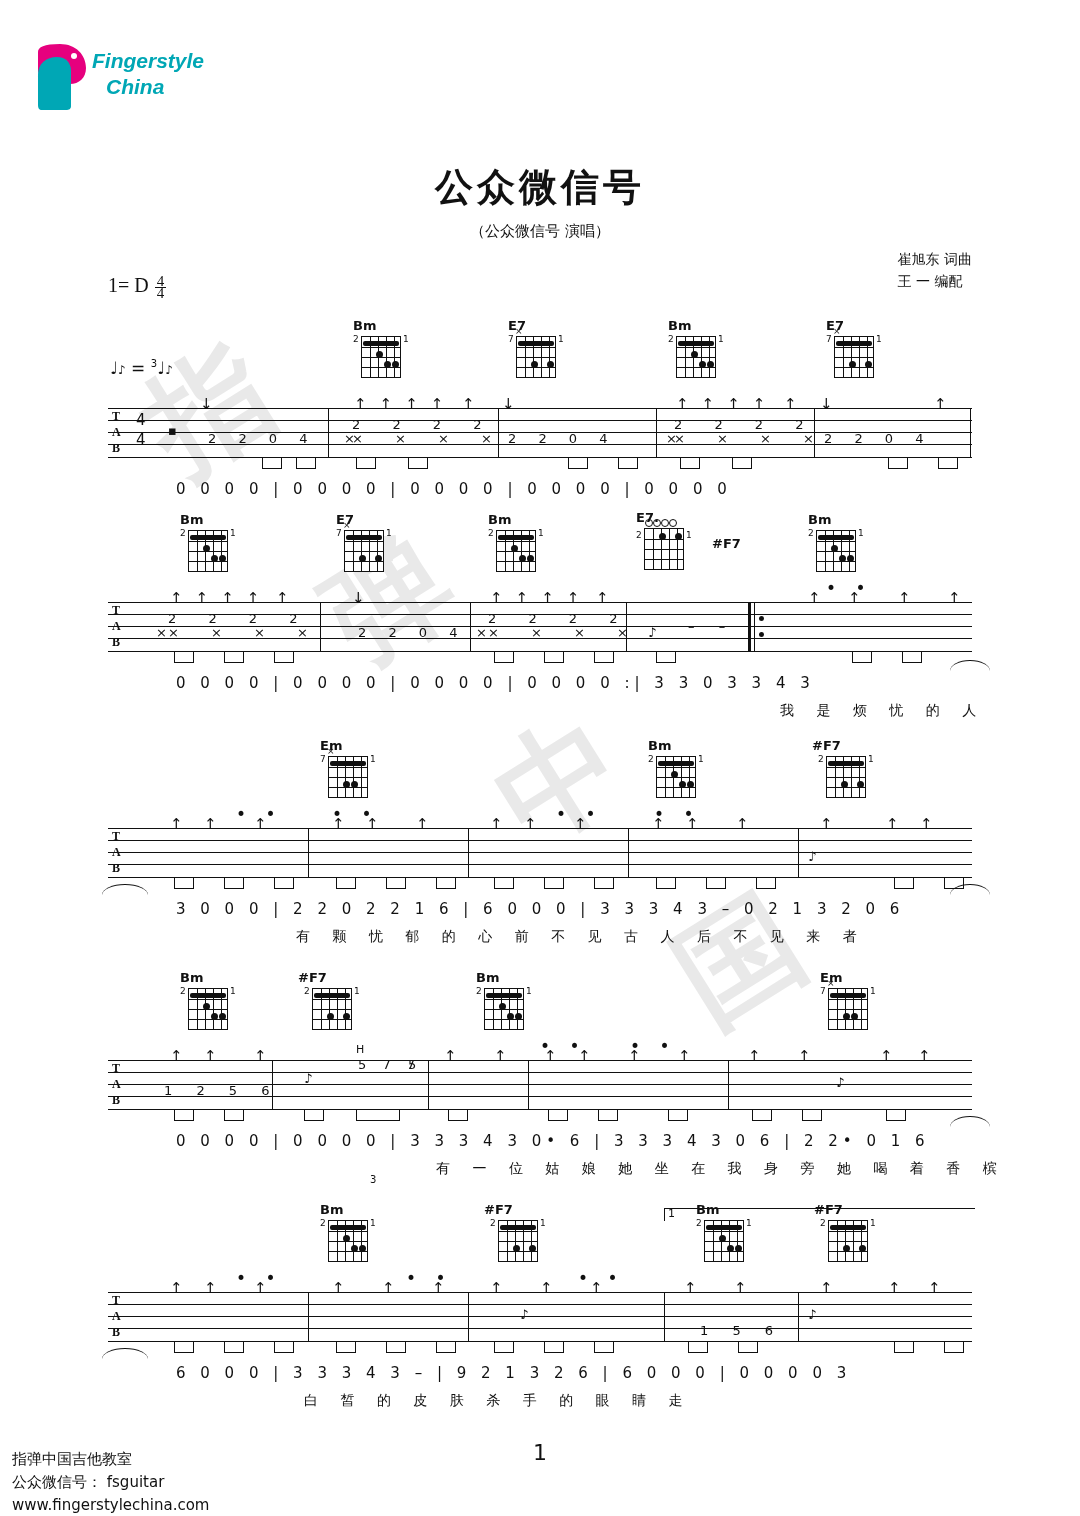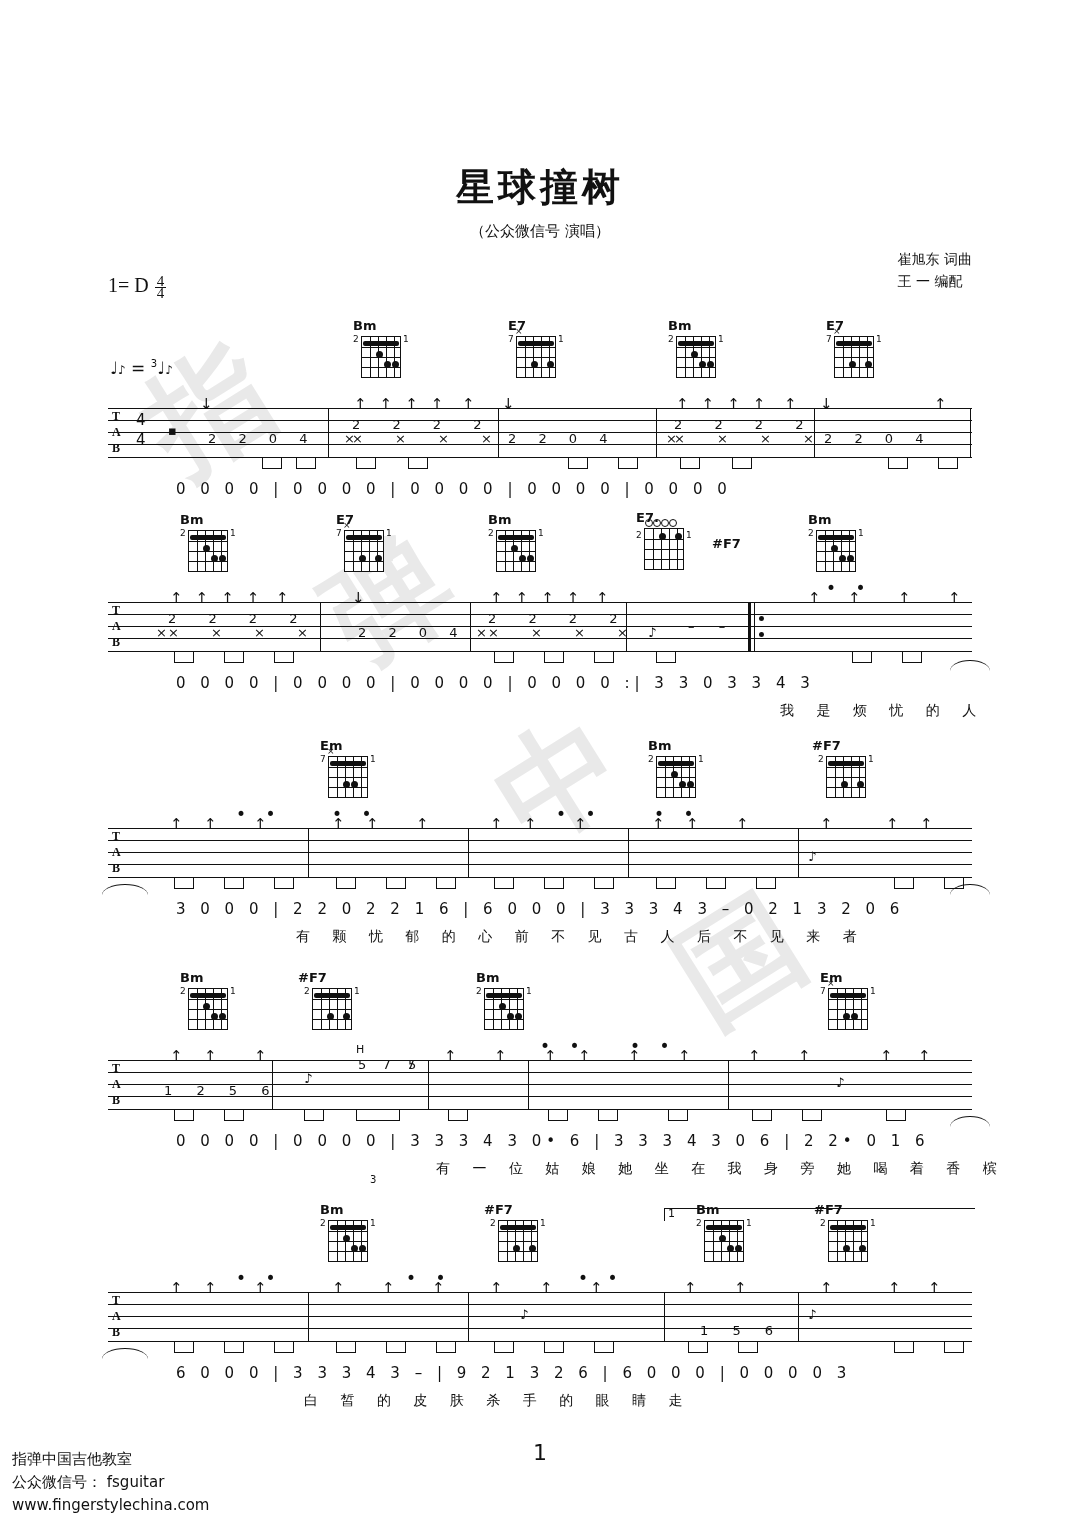--- a/index.html
+++ b/index.html
@@ -71,27 +71,38 @@
 
   
   .pageno{position:absolute;left:0;top:1440px;width:1080px;text-align:center;font-size:22px;font-family:"DejaVu Sans",sans-serif;}
   .footer{position:absolute;left:12px;top:1448px;font-size:15px;line-height:23px;font-family:"DejaVu Sans",sans-serif;}
 </style>
 </head>
 <body>
 
 <div class="page">
 
+  <div class="logo">
+    <svg class="bird" viewBox="0 0 62 72">
+      <path d="M30 4 C46 4 56 15 56 28 C56 38 49 44 40 44 L40 30 C40 22 35 18 28 18 C16 18 8 27 8 38 L8 12 C8 7 14 4 30 4 Z" fill="#e6007e"></path>
+      <path d="M8 34 C8 24 16 17 27 17 C36 17 41 23 41 31 L41 66 C41 69 39 70 36 70 L12 70 C9 70 8 68 8 65 Z" fill="#00a7b5"></path>
+      <circle cx="44" cy="16" r="3" fill="#fff"></circle>
+    </svg>
+    <div class="logo-text">
+      <span>Fingerstyle</span>
+      <span class="l2">China</span>
+    </div>
+  </div>
 
   <div class="wm wm1">指</div>
   <div class="wm wm2">弹</div>
   <div class="wm wm3">中</div>
   <div class="wm wm4">国</div>
 
-  <div class="title">星球撞树</div>
+  <div class="title">公众微信号</div>
   <div class="subtitle">（公众微信号 演唱）</div>
   <div class="credits">
     <div>崔旭东 词曲</div>
     <div>王 一 编配</div>
   </div>
   <div class="key">
     <span>1= D</span><span class="ts"><b>4</b><i>4</i></span>
   </div>
   <div class="swing">♩<span style="font-size:12px">♪</span> = <sup>3</sup>♩<span style="font-size:12px">♪</span></div>
 

